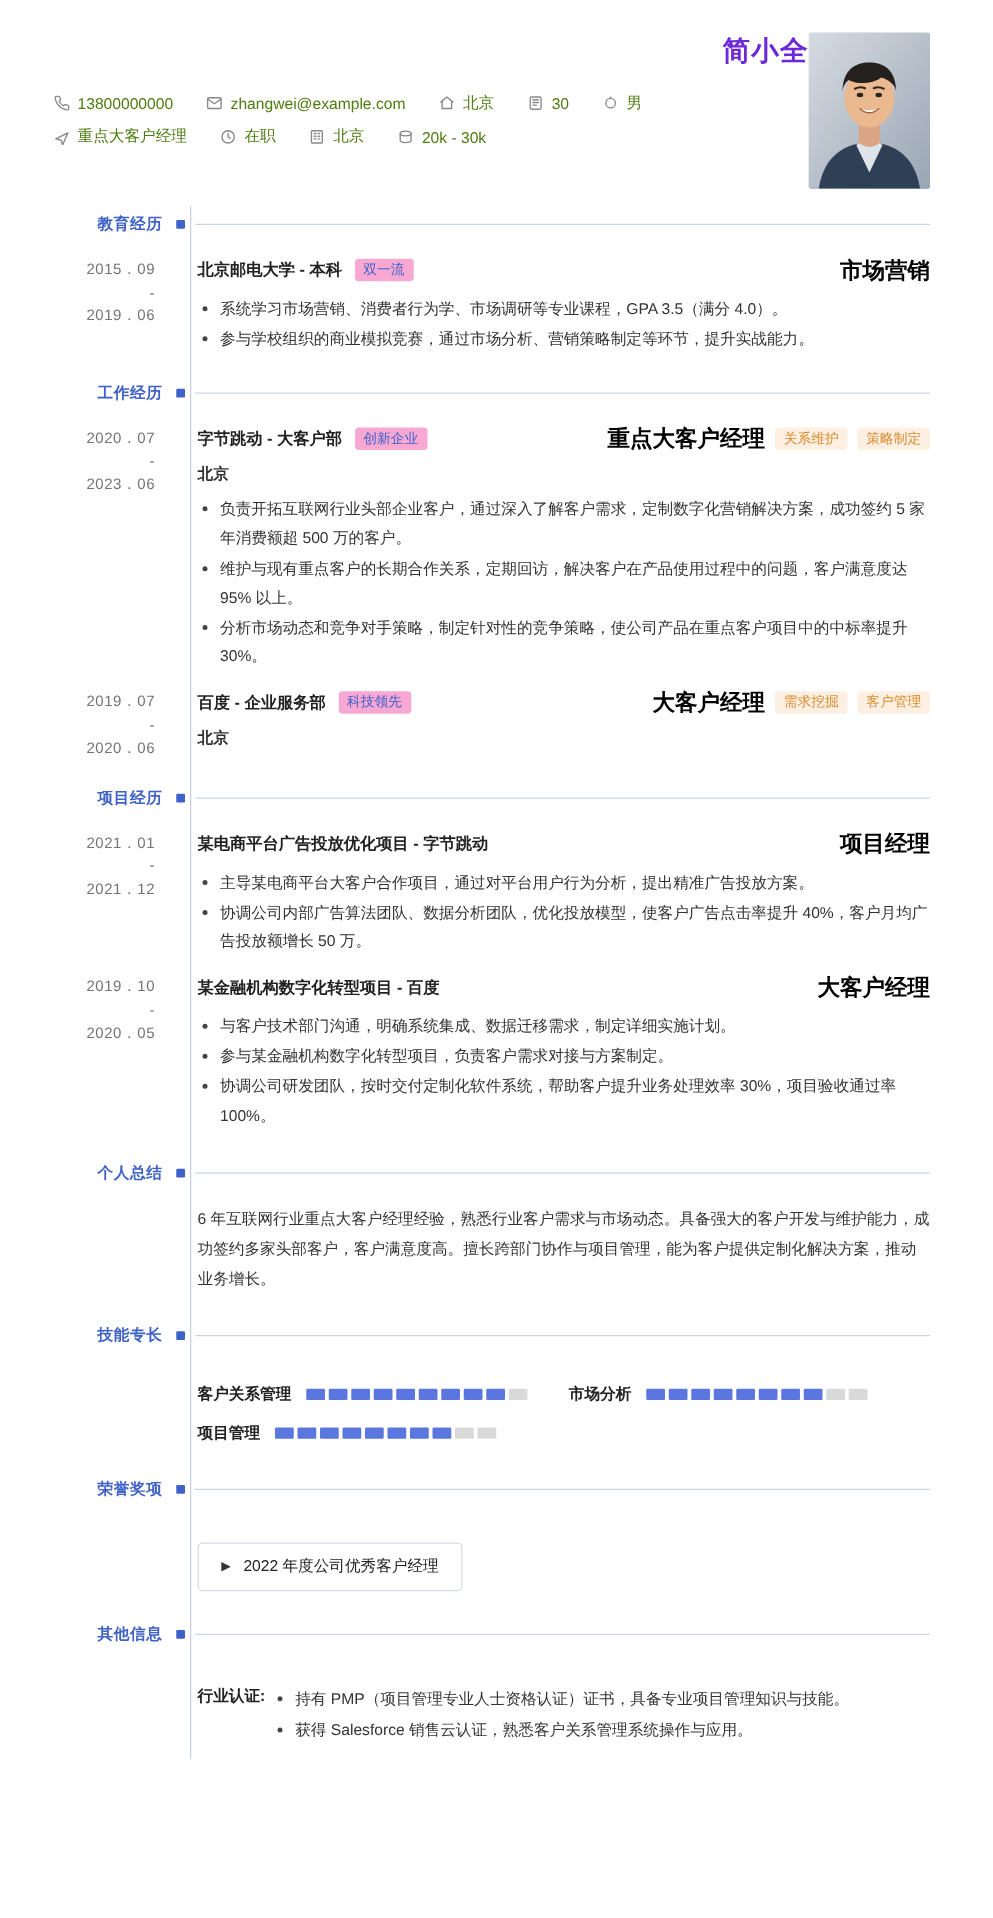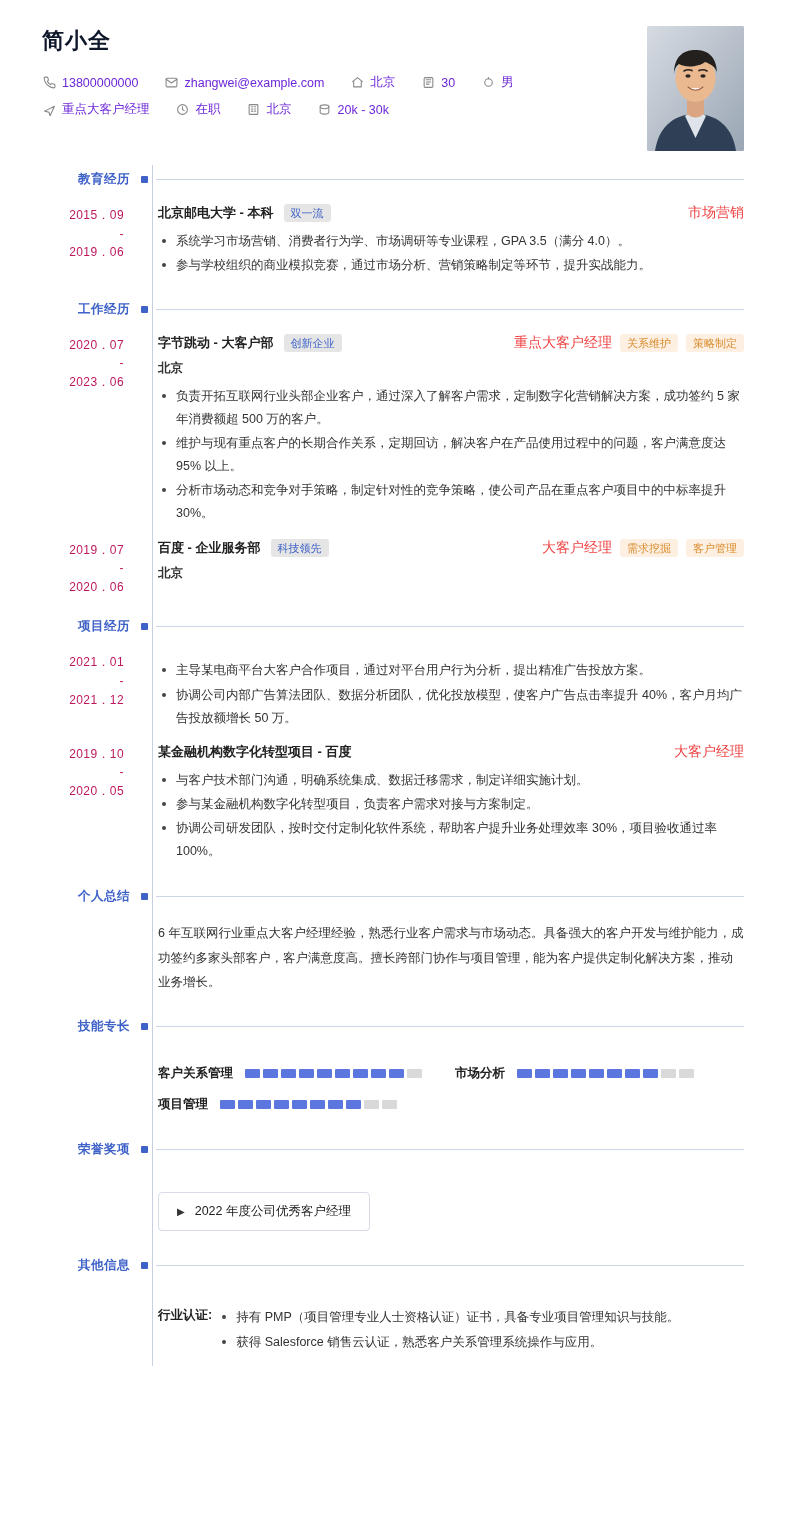--- a/index.html
+++ b/index.html
@@ -17,31 +17,32 @@
   .header {
     padding: 26px 50px 14px 42px;
     display: flex;
     justify-content: space-between;
     align-items: flex-start;
   }
   .hdr-left { flex: 1; }
   .name {
     font-size: 22px;
     font-weight: bold;
-    color: #0f172a;
+    color: #6d28d9;
     letter-spacing: 1px;
     margin: 0 0 18px 0;
+    text-align: right;
   }
   .meta-row {
     display: flex;
     flex-wrap: wrap;
     align-items: center;
     margin-bottom: 10px;
     font-size: 12.5px;
-    color: #6d28d9;
+    color: #4d7c0f;
   }
   .meta-item {
     display: flex;
     align-items: center;
     margin-right: 26px;
     white-space: nowrap;
   }
   .meta-item .ic {
     display: inline-flex;
     width: 14px;
@@ -113,21 +114,21 @@
     margin-right: 50px;
   }
 
   .entry { display: flex; width: 100%; }
   .date-col {
     width: 144px;
     flex: 0 0 144px;
     text-align: right;
     padding-right: 20px;
     font-size: 12px;
-    color: #be185d;
+    color: #737373;
     line-height: 1.55;
     padding-top: 14px;
     letter-spacing: 0.4px;
   }
   .content-col {
     flex: 1;
     padding-left: 14px;
     padding-right: 50px;
     padding-top: 12px;
   }
@@ -139,35 +140,35 @@
   }
   .et-left { display: flex; align-items: center; flex-wrap: wrap; }
   .et-right { display: flex; align-items: center; flex-wrap: wrap; justify-content: flex-end; }
   .entry-title {
     font-size: 13px;
     font-weight: bold;
     color: #222;
     margin-right: 10px;
   }
   .entry-role {
-    font-size: 14px;
-    font-weight: normal;
-    color: #ef4444;
+    font-size: 18px;
+    font-weight: bold;
+    color: #000000;
     margin-left: 8px;
   }
   .tag {
     display: inline-block;
     font-size: 11px;
     padding: 2px 7px;
     border-radius: 3px;
     margin-right: 6px;
     line-height: 1.3;
     white-space: nowrap;
   }
-  .tag-blue { background: #e5e5e5; color: #3f62c8; }
+  .tag-blue { background: #f9a8d4; color: #3f62c8; }
   .tag-orange { background: #fdf0e3; color: #d98b2b; margin-left: 8px; margin-right: 0; }
   .sub-line {
     font-size: 12.5px;
     color: #333;
     margin-top: 8px;
     font-weight: bold;
   }
   ul.bullets {
     list-style: none;
     margin: 8px 0 0 0;
@@ -477,20 +478,28 @@
       </div>
     </div>
 
     <div class="entry">
       <div class="date-col">
         <div>2021．01</div>
           <div>-</div>
           <div>2021．12</div>
       </div>
       <div class="content-col">
+        <div class="entry-title-row">
+          <div class="et-left">
+            <span class="entry-title">某电商平台广告投放优化项目 - 字节跳动</span>
+          </div>
+          <div class="et-right">
+            <span class="entry-role">项目经理</span>
+          </div>
+        </div>
         <ul class="bullets">
           <li>主导某电商平台大客户合作项目，通过对平台用户行为分析，提出精准广告投放方案。</li>
           <li>协调公司内部广告算法团队、数据分析团队，优化投放模型，使客户广告点击率提升 40%，客户月均广告投放额增长 50 万。</li>
         </ul>
       </div>
     </div>
 
     <div class="entry">
       <div class="date-col">
         <div>2019．10</div>

